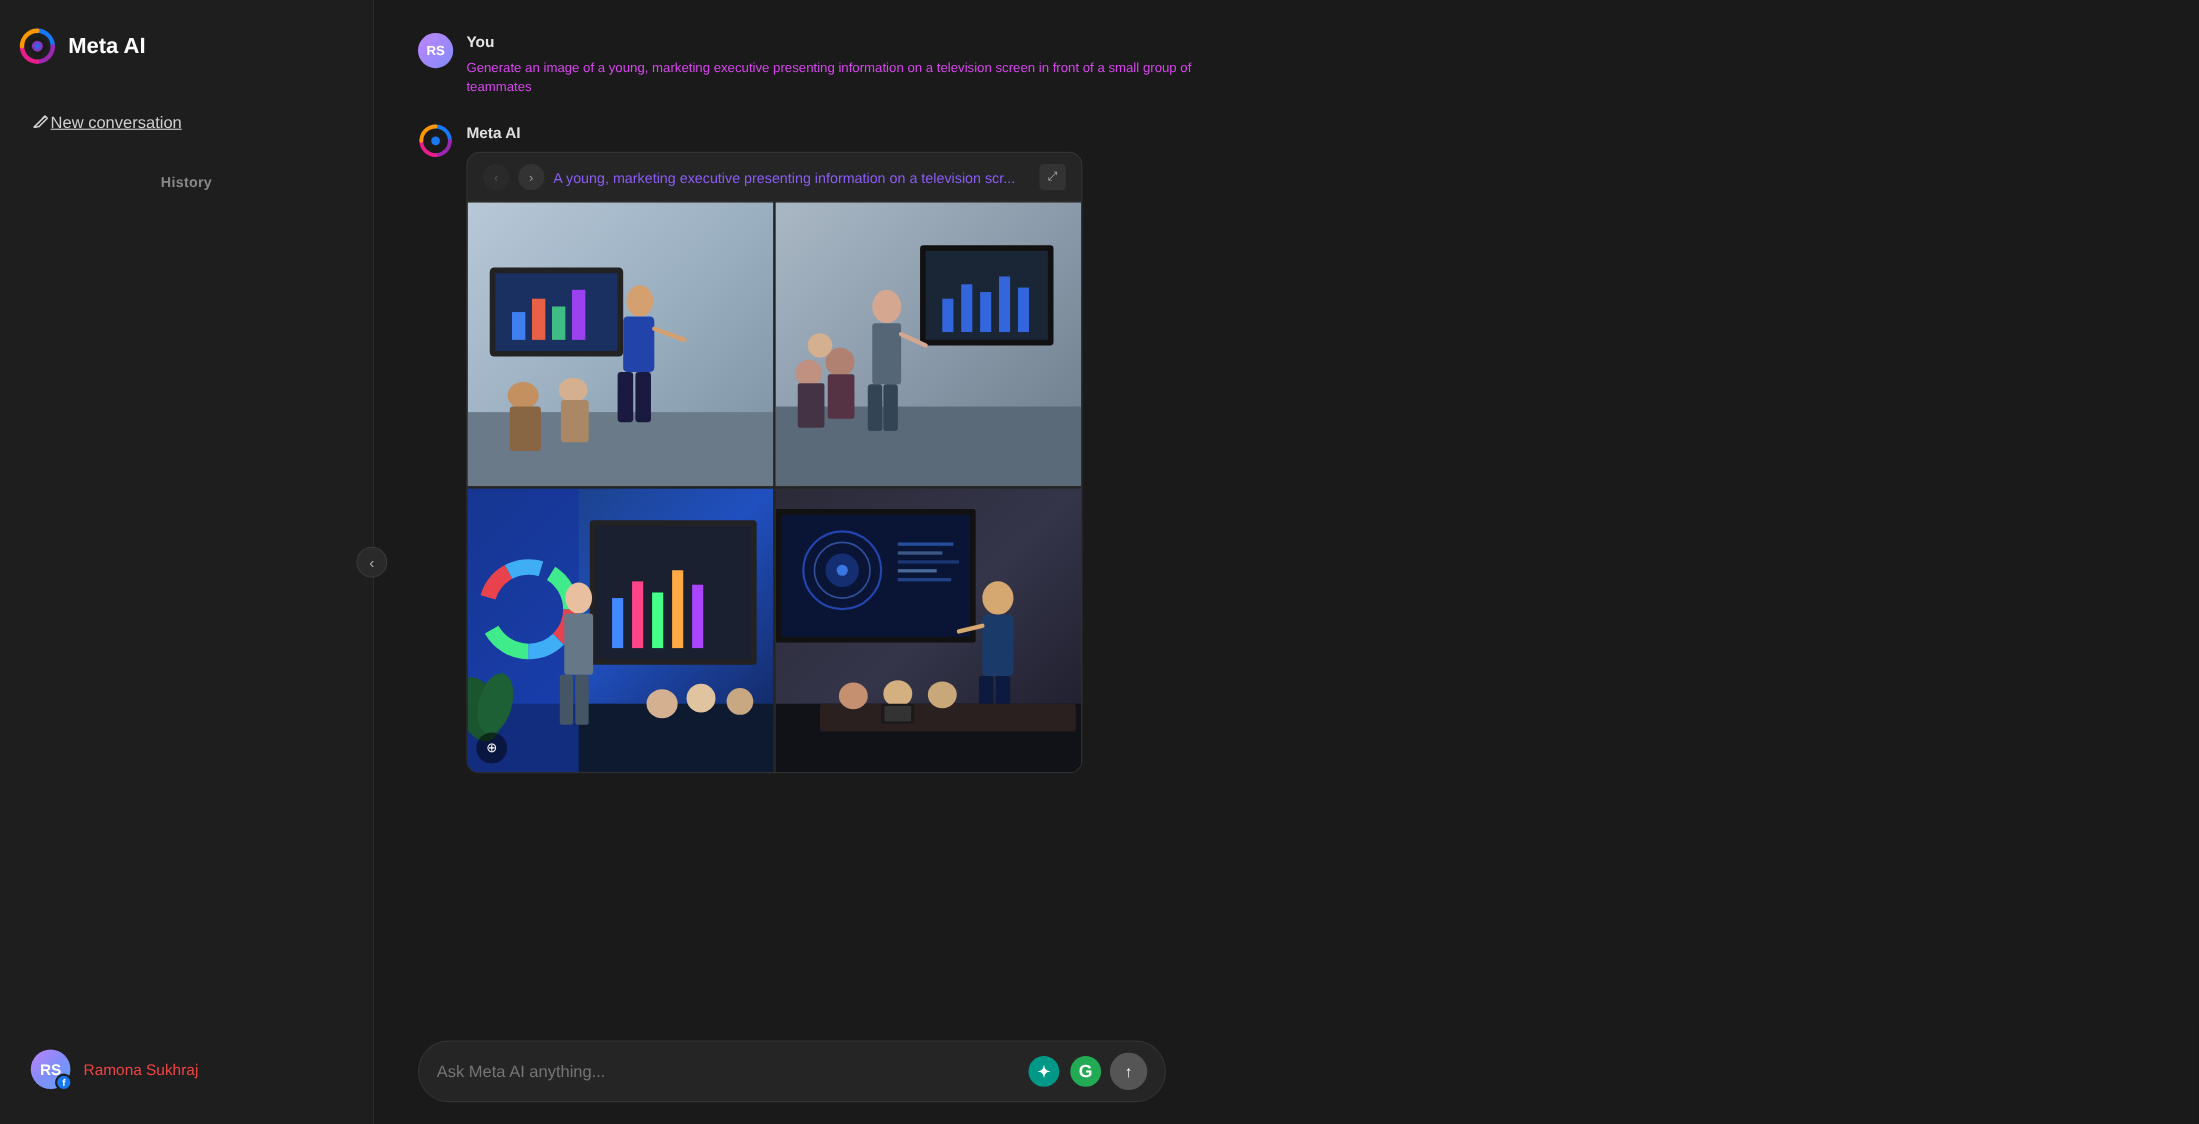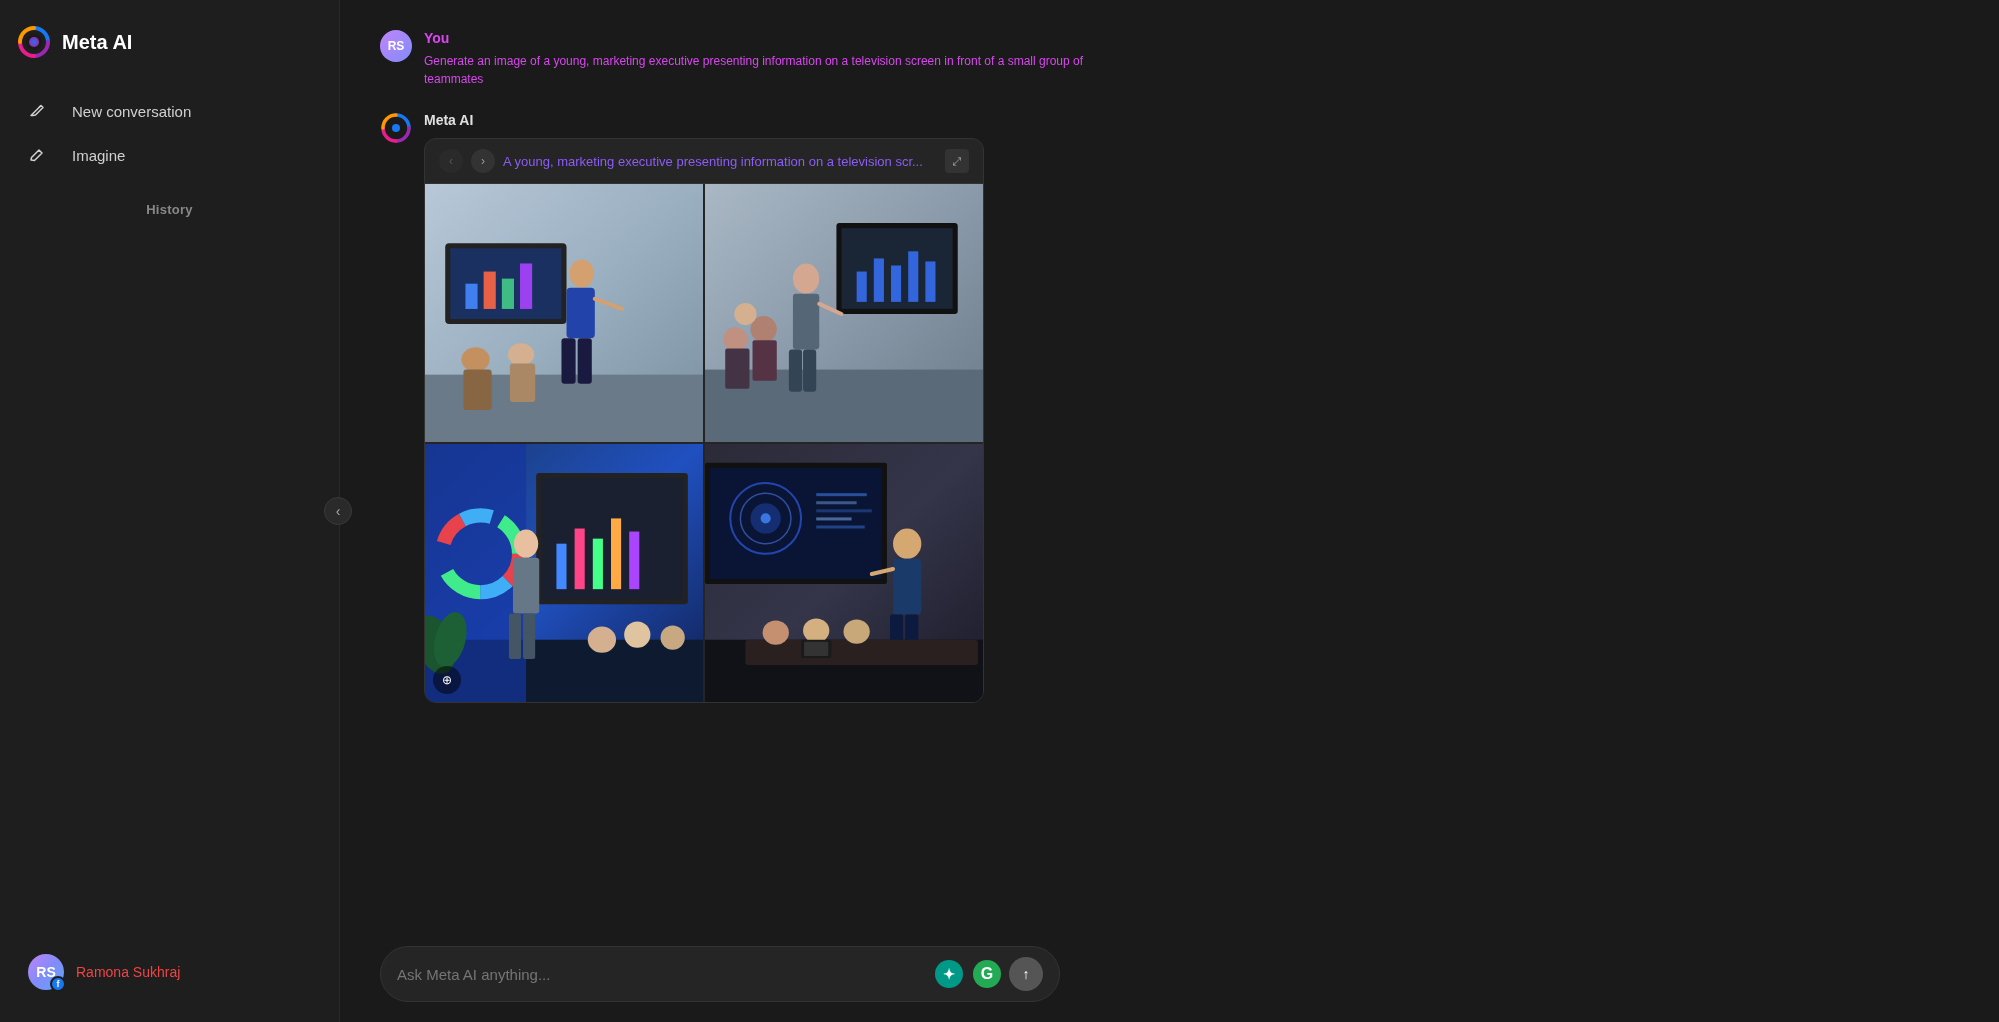--- a/index.html
+++ b/index.html
@@ -47,30 +47,31 @@
     .sidebar-actions {
       display: flex;
       flex-direction: column;
       gap: 6px;
       margin-bottom: 28px;
     }
 
     .sidebar-action-btn {
       display: flex;
       align-items: center;
-      gap: 26px;
+      gap: 0;
       padding: 10px 12px;
       border-radius: 8px;
       cursor: pointer;
       color: #d0d0d0;
       font-size: 15px;
       background: transparent;
       border: none;
       text-align: center;
       transition: background 0.15s;
+      text-decoration: underline;
     }
 
     .sidebar-action-btn .icon-svg {
       width: 18px;
       height: 18px;
       flex-shrink: 0;
     }
 
     .history-section {
       flex: 1;
@@ -218,21 +219,21 @@
       flex-shrink: 0;
     }
 
     .message-content {
       flex: 1;
     }
 
     .message-sender {
       font-size: 14px;
       font-weight: 600;
-      color: #d946ef;
+      color: #e5e5e5;
       margin-bottom: 6px;
     }
 
     .message-text {
       font-size: 12px;
       color: #d946ef;
       line-height: 1.5;
       max-width: 680px;
     }
 
@@ -442,26 +443,20 @@
   </div>
 
   <div class="sidebar-actions">
     <button class="sidebar-action-btn">
       <svg class="icon-svg" viewBox="0 0 18 18" fill="none">
         <path d="M3 13.5L5.5 11L13 3.5L15 5.5L7.5 13L5 13.5L3 13.5Z" stroke="#d0d0d0" stroke-width="1.5" fill="none" stroke-linejoin="round"></path>
         <path d="M11 5.5L13 3.5" stroke="#d0d0d0" stroke-width="1.5"></path>
       </svg>
       <span>New conversation</span>
     </button>
-    <button class="sidebar-action-btn">
-      <svg class="icon-svg" viewBox="0 0 18 18" fill="none">
-        <path d="M3 14L3.5 11.5L11 4L14 7L6.5 14.5L3 14Z" stroke="#d0d0d0" stroke-width="1.5" fill="none" stroke-linejoin="round"></path>
-      </svg>
-      <span>Imagine</span>
-    </button>
   </div>
 
   <div class="history-section">
     <div class="history-label">History</div>
   </div>
 
   <div class="sidebar-footer">
     <div class="avatar-container">
       <div class="avatar-circle">
         <span>RS</span>

